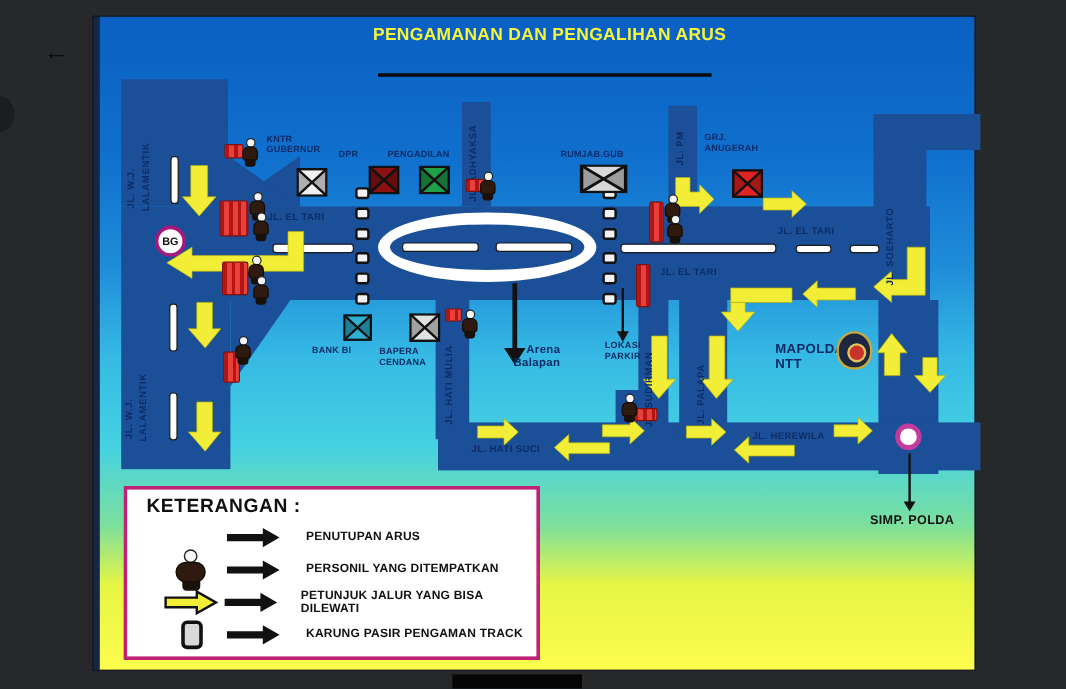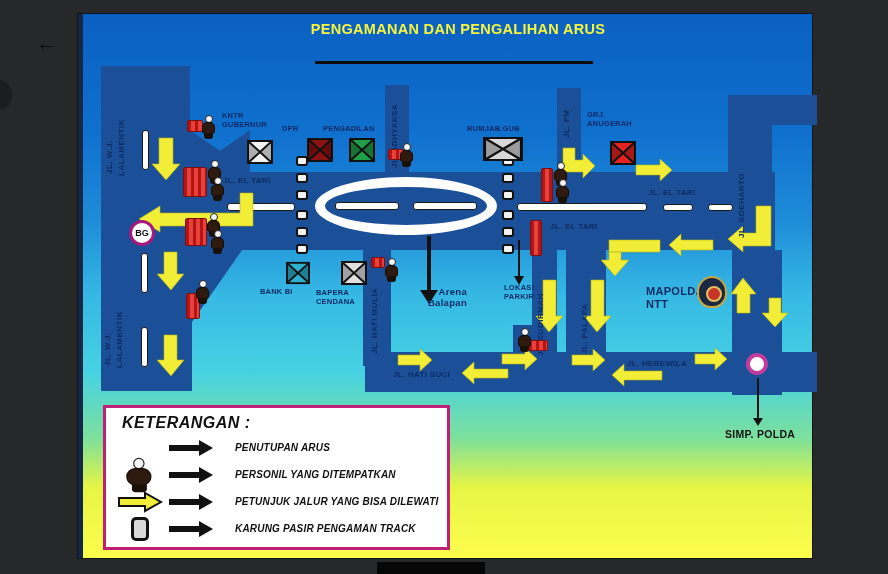--- a/index.html
+++ b/index.html
@@ -41,23 +41,23 @@
   .cop .hd{position:absolute;left:3px;top:0;width:8px;height:8px;background:#f5f5f5;border:1px solid #222;border-radius:50%;}
   .cop .bd{position:absolute;left:0;top:7px;width:13px;height:12px;background:#2e1a0e;border:1px solid #140a04;border-radius:5px 5px 3px 3px;}
   .cop .lg{position:absolute;left:2px;top:18px;width:9px;height:6px;background:#191008;border-radius:0 0 3px 3px;}
 
   .barrier{position:absolute;background:#e8413c;border:1px solid #7d0f0f;border-radius:2px;
            background-image:repeating-linear-gradient(90deg,#b31414 0 3px,#e8413c 3px 7px);}
 
   .badge{position:absolute;width:30px;height:32px;background:#1c2742;border:2px solid #caa93c;border-radius:50% 50% 46% 46%;}
   .badge:before{content:"";position:absolute;left:7px;top:8px;width:12px;height:12px;background:#c8342a;border:2px solid #e3c35c;border-radius:50%;}
 
-  .legend{position:absolute;left:20px;top:391px;width:347px;height:145px;background:#fff;border:3px solid #c12077;font-style:italic;}
+  .legend{position:absolute;left:20px;top:391px;width:347px;height:145px;background:#fff;border:3px solid #c12077;}
   .legend h3{margin:6px 0 2px 16px;font-size:16px;font-weight:bold;color:#111;letter-spacing:.5px;}
-  .lrow{display:flex;align-items:center;height:27px;padding-left:5px;}
+  .lrow{display:flex;align-items:center;height:27px;padding-left:25px;}
   .lic{width:58px;display:flex;justify-content:center;align-items:center;}
   .lar{width:66px;display:flex;align-items:center;}
   .ltx{font-size:10px;font-weight:bold;color:#111;letter-spacing:.2px;}
   .lsand{width:18px;height:24px;background:#d9d9d9;border:3px solid #111;border-radius:5px;}
   .lbarrier{position:relative;width:46px;height:20px;}
   .lcop{position:relative;width:24px;height:30px;transform:scale(1.15);}
 </style>
 </head>
 <body>
 
@@ -168,21 +168,21 @@
       <div>LOKASI</div>
       <div>PARKIR</div>
     </div>
     <div class="lbl" style="left:563px;top:271px;font-size:11px;line-height:13px;">
       <div>MAPOLDA</div>
       <div>NTT</div>
     </div>
     <div class="badge" style="left:614px;top:262px;"></div>
     <span class="lbl blk" style="left:642px;top:414px;font-size:10.5px;color:#111;">SIMP. POLDA</span>
 
-    <div class="ringbadge" style="left:46px;top:174px;width:26px;height:26px;border:3px solid #a8177c;font-size:9px;margin-top:32px;">BG</div>
+    <div class="ringbadge" style="left:46px;top:174px;width:26px;height:26px;border:3px solid #a8177c;font-size:9px;">BG</div>
     <div class="ringbadge" style="left:663px;top:339px;width:22px;height:22px;border:4px solid #c43b9e;"></div>
 
     <div class="bldlbl" style="left:139px;top:97px;">
       <div>KNTR</div>
         <div>GUBERNUR</div>
     </div>
     <div class="bld" style="left:164px;top:126px;">
       <svg width="26" height="24" viewBox="0 0 26 24">
           <rect x="1" y="1" width="24" height="22" stroke="#111" stroke-width="2" fill="#f2f2f2"></rect>
           <polygon points="1,1 13,12 1,23" fill="rgba(0,0,0,0.28)"></polygon>

